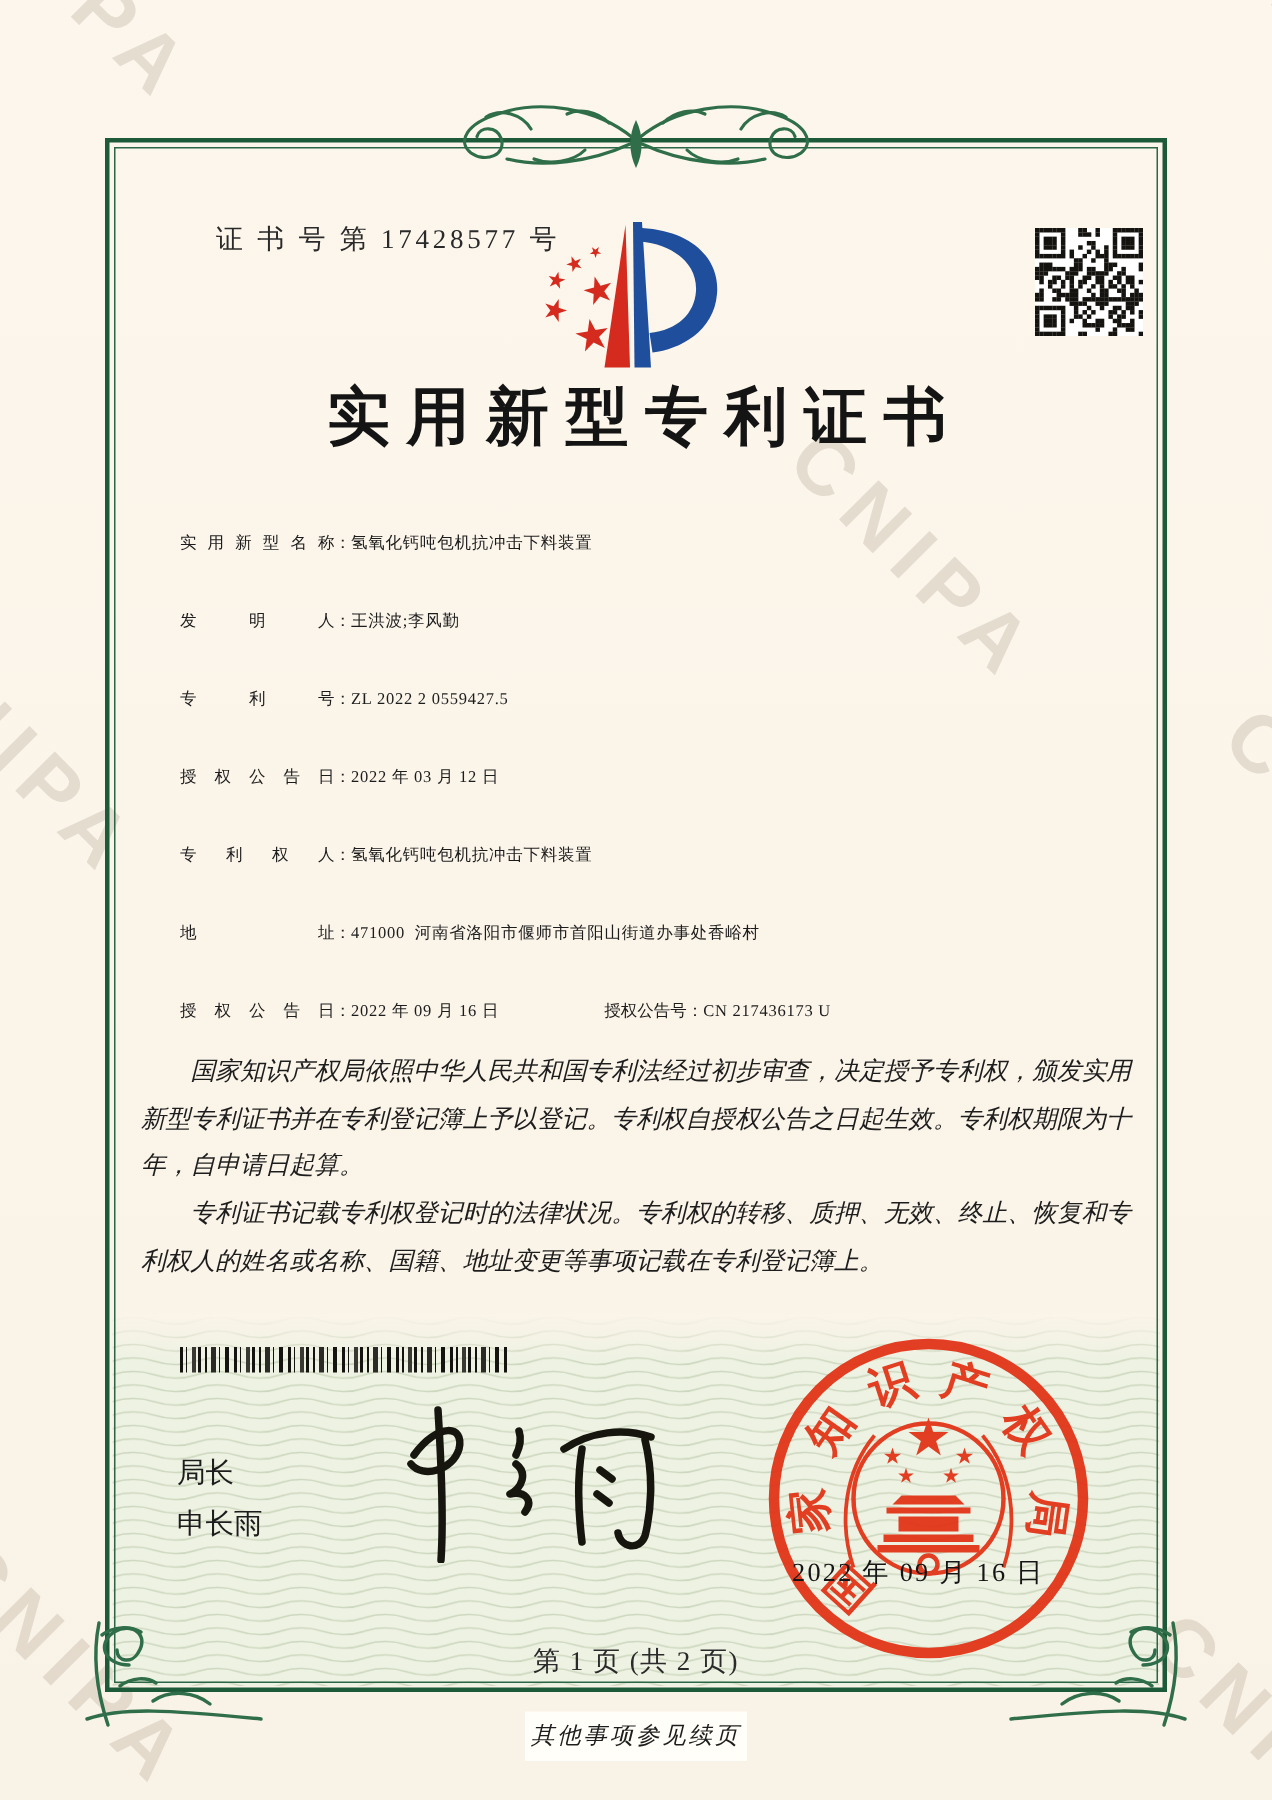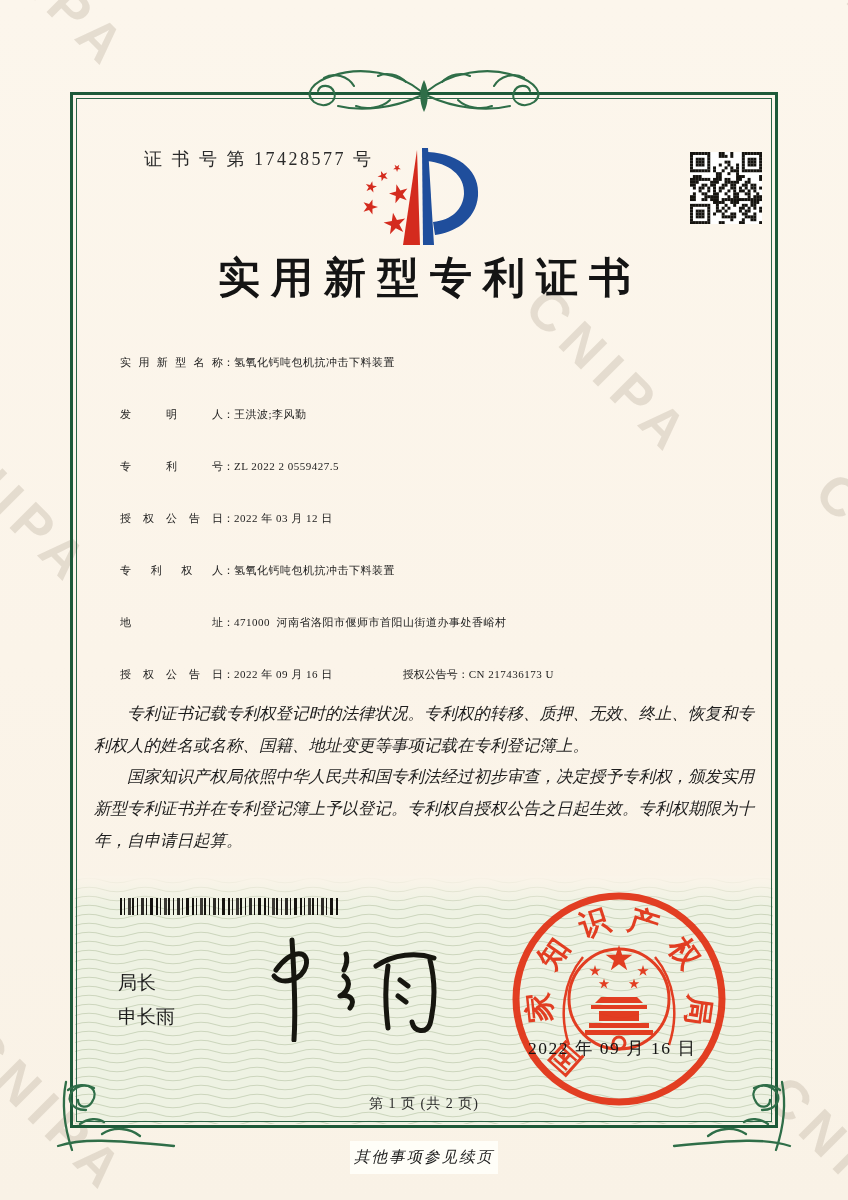--- a/index.html
+++ b/index.html
@@ -42,21 +42,21 @@
   
   .signer{position:absolute;left:118px;top:966px;font-size:19px;line-height:34px;
           font-family:"Liberation Sans","DejaVu Sans",sans-serif;color:#1c1c1c;}
   .signature{position:absolute;left:248px;top:932px;}
   
   .seal{position:absolute;left:507px;top:887px;}
   .seal-date{position:absolute;left:528px;top:1036px;font-size:17.5px;letter-spacing:1.5px;
              color:#151515;z-index:5;white-space:pre;}
   
   .page-indicator{position:absolute;left:0;right:0;top:1095px;text-align:center;
-                  font-size:14px;letter-spacing:1px;color:#2a2a2a;}
+                  font-size:18px;letter-spacing:1px;color:#2a2a2a;}
   .cont-note{position:absolute;left:50%;top:1141px;transform:translateX(-50%);
              background:#fffef8;padding:6px 4px;font-size:15.5px;letter-spacing:2px;
              font-style:italic;color:#1d1d1d;}
   .ornament-top{position:absolute;left:294px;top:62px;}
   .flourish-bl{position:absolute;left:52px;top:1076px;}
   .flourish-br{position:absolute;right:52px;top:1076px;transform:scaleX(-1);}
   svg text{font-family:"Liberation Serif","DejaVu Serif",serif;}
 </style>
 </head>
 <body>
@@ -465,22 +465,22 @@
     <div class="frow"><span class="flabel">授权公告日</span><span>：</span><span class="fvalue">2022 年 03 月 12 日</span></div>
     <div class="frow"><span class="flabel">专利权人</span><span>：</span><span class="fvalue">氢氧化钙吨包机抗冲击下料装置</span></div>
     <div class="frow"><span class="flabel">地址</span><span>：</span><span class="fvalue">471000  河南省洛阳市偃师市首阳山街道办事处香峪村</span></div>
     <div class="frow">
       <span class="flabel">授权公告日</span><span>：</span><span class="fvalue">2022 年 09 月 16 日</span>
       <span class="fpair2"><span>授权公告号</span><span>：</span><span class="fvalue">CN 217436173 U</span></span>
     </div>
   </div>
 
   <div class="body-text">
+    <p>国家知识产权局依照中华人民共和国专利法经过初步审查，决定授予专利权，颁发实用新型专利证书并在专利登记簿上予以登记。专利权自授权公告之日起生效。专利权期限为十年，自申请日起算。</p>
     <p>专利证书记载专利权登记时的法律状况。专利权的转移、质押、无效、终止、恢复和专利权人的姓名或名称、国籍、地址变更等事项记载在专利登记簿上。</p>
-    <p>国家知识产权局依照中华人民共和国专利法经过初步审查，决定授予专利权，颁发实用新型专利证书并在专利登记簿上予以登记。专利权自授权公告之日起生效。专利权期限为十年，自申请日起算。</p>
   </div>
 
   <div class="barcode"></div>
 
   <div class="signer">
     <div>局长</div>
     <div>申长雨</div>
   </div>
 
   <svg class="signature" width="210" height="110" viewBox="0 0 210 110">

